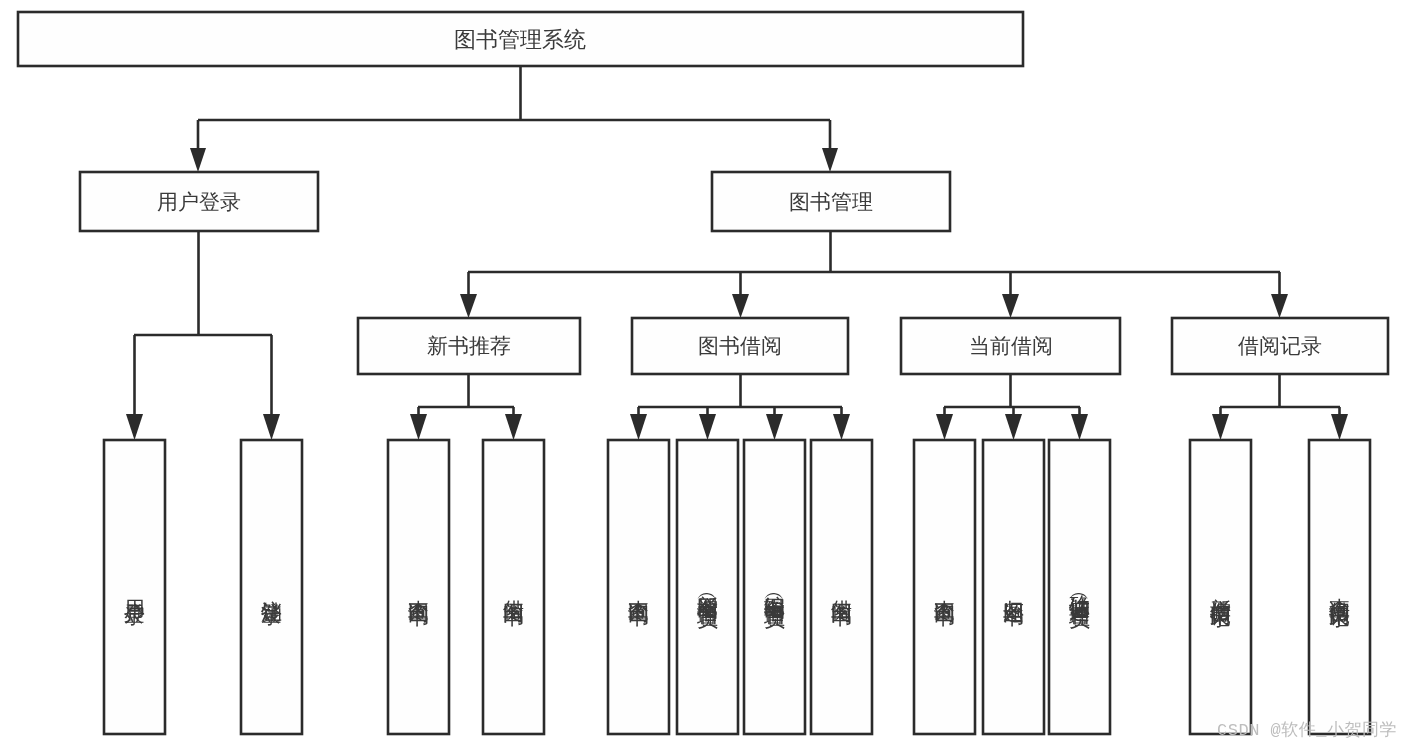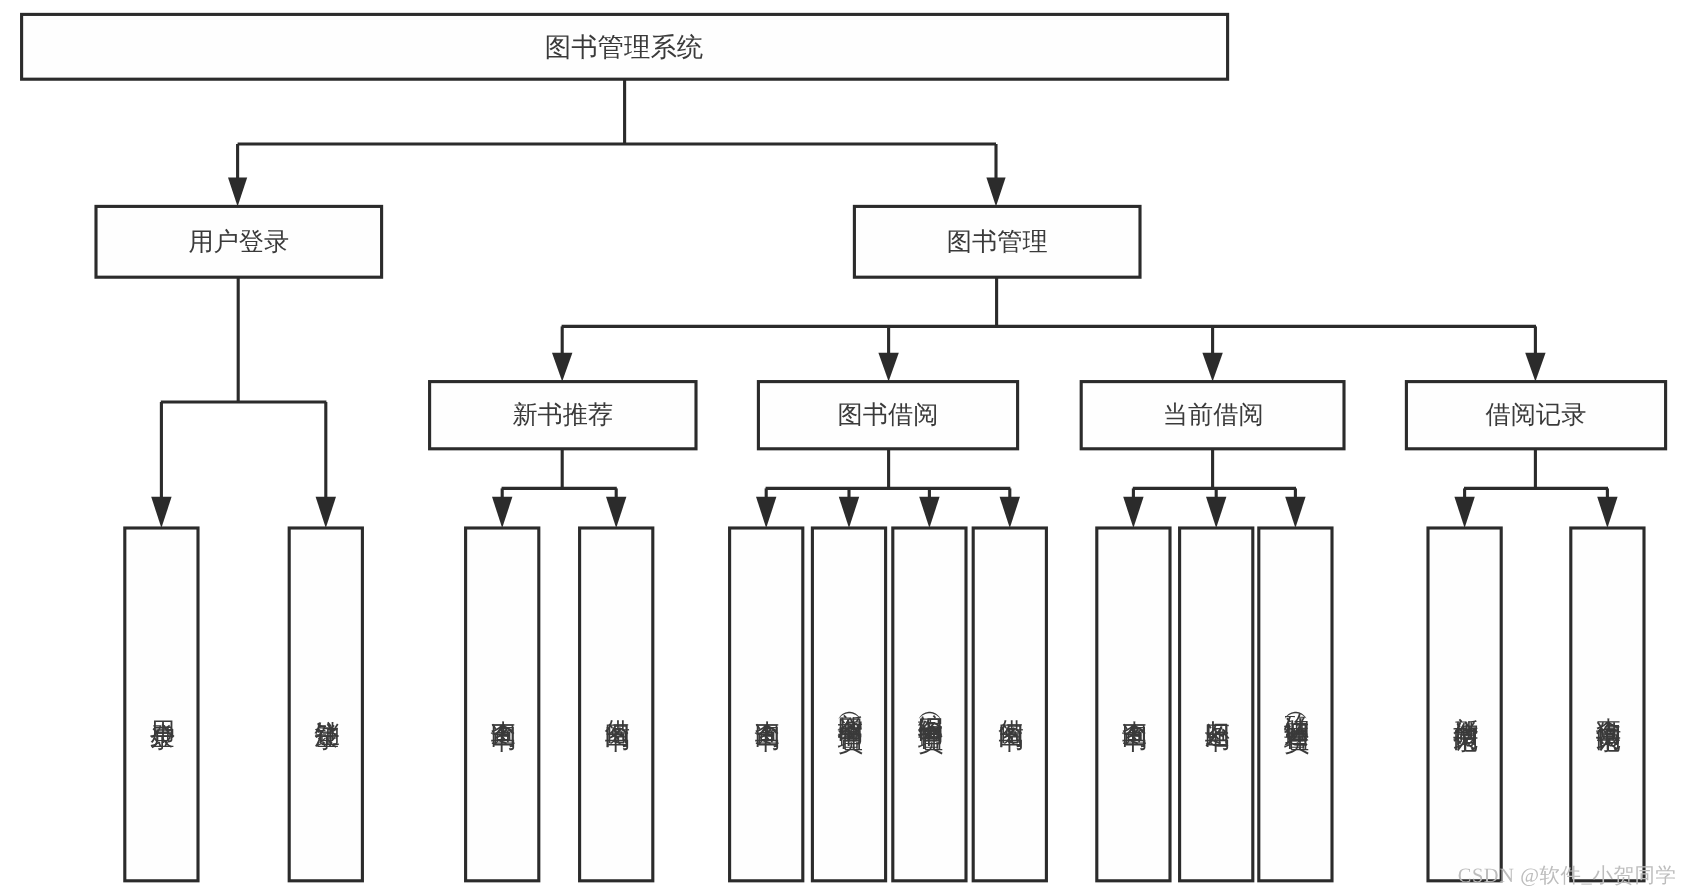--- a/index.html
+++ b/index.html
@@ -68,21 +68,21 @@
     white-space: nowrap;
     display: flex;
     align-items: center;
     justify-content: center;
     pointer-events: none;
   }
   .watermark {
     position: absolute;
     right: 8px;
     bottom: 6px;
-    font-family: Liberation Serif, serif;
+    font-family: Liberation Mono, monospace;
     font-size: 17px;
     color: #bdbdbd;
     letter-spacing: 0.5px;
     white-space: nowrap;
   }
 </style>
 </head>
 <body>
 
 <div id="diagram-root">

